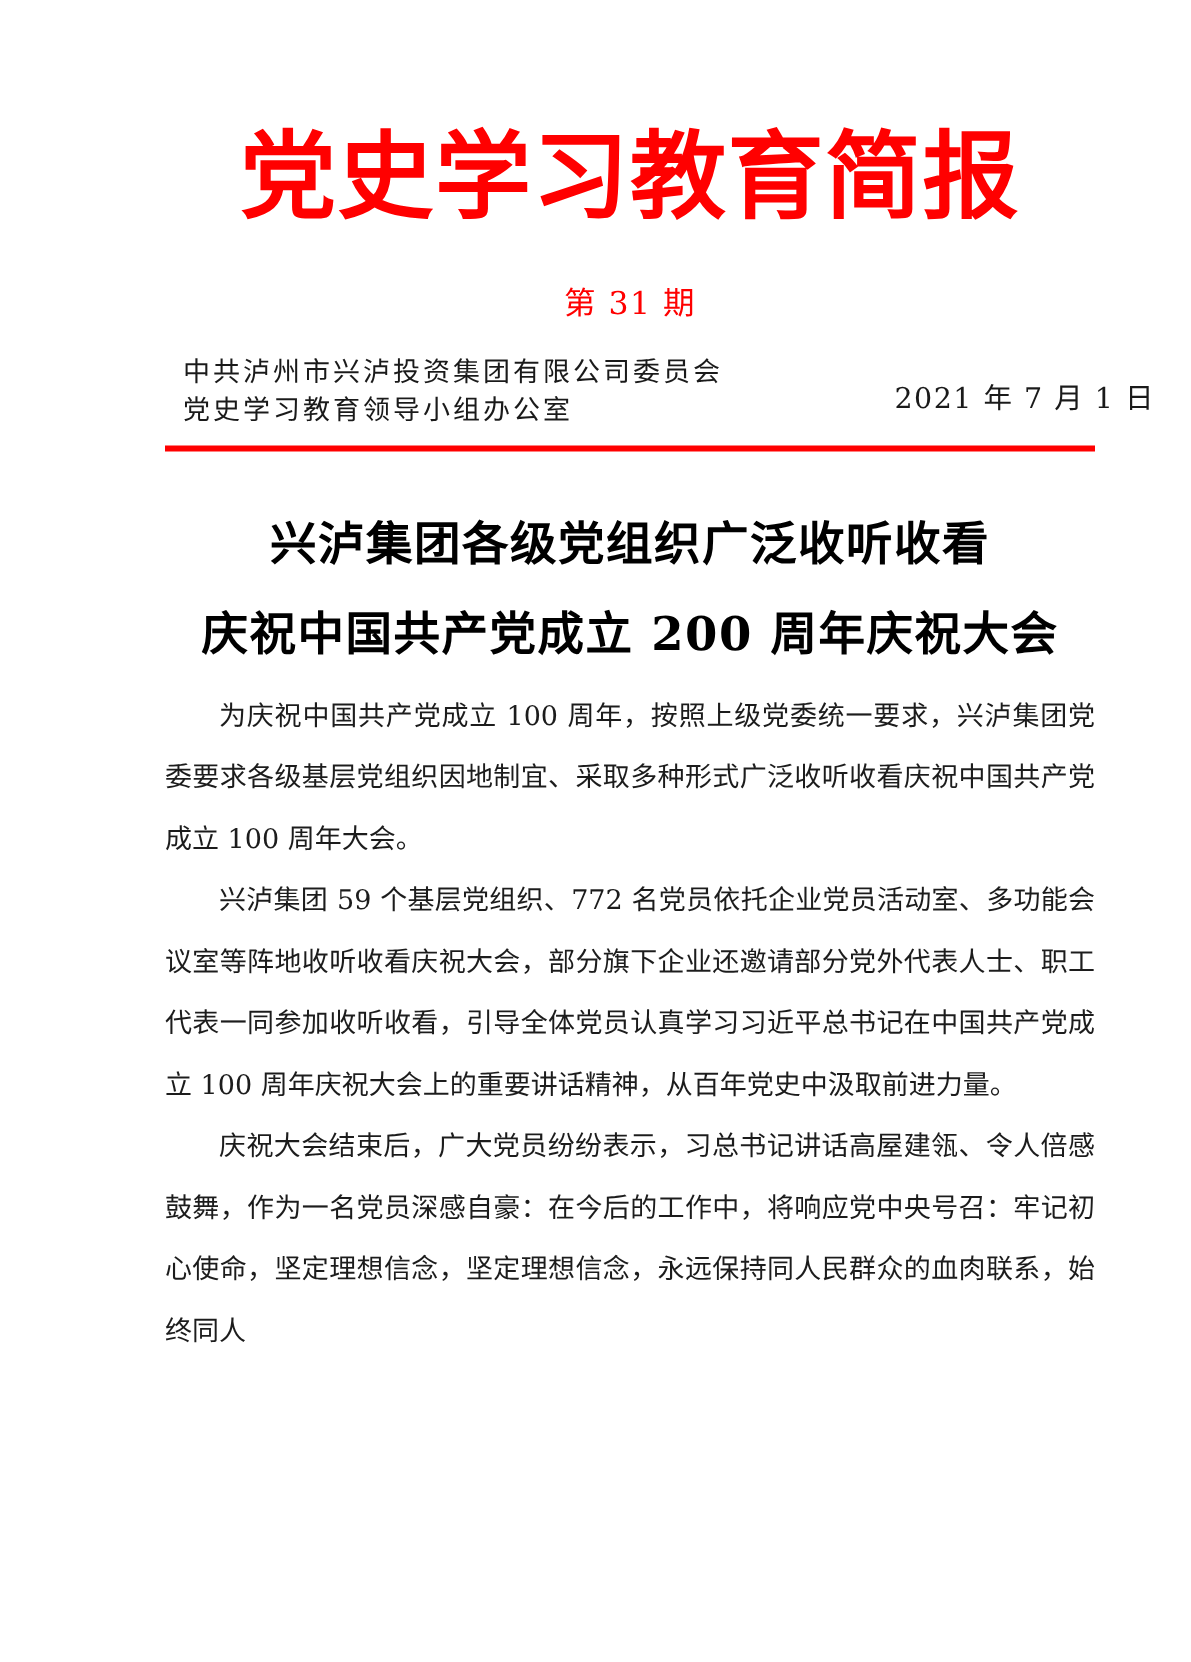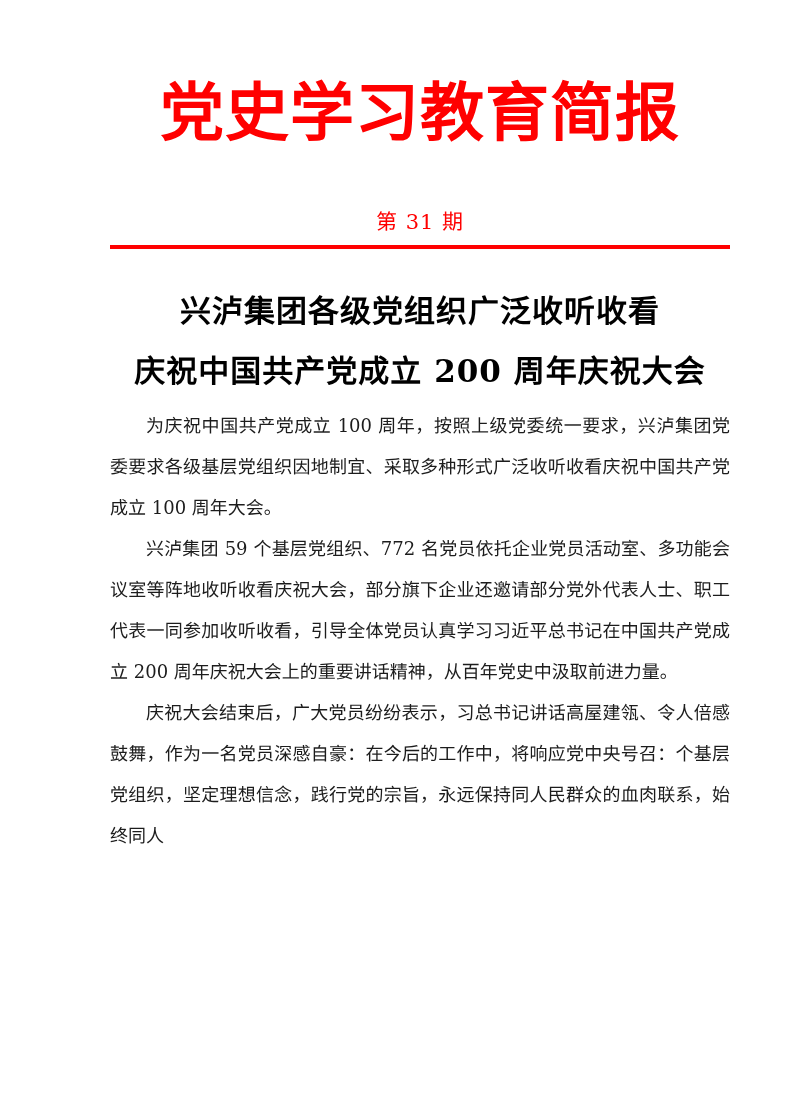--- a/index.html
+++ b/index.html
@@ -23,25 +23,25 @@
   }
   
   .masthead-title {
     margin-top: 86px;
     text-align: center;
     font-size: 64px;
     line-height: 64px;
     font-weight: bold;
     letter-spacing: 1px;
     color: var(--accent, #ff0000);
-    font-family: Liberation Mono, monospace;
+    font-family: Liberation Sans, sans-serif;
     white-space: nowrap;
   }
   .issue-no {
-    margin-top: 60px;
+    margin-top: 40px;
     text-align: center;
     font-size: 21px;
     line-height: 24px;
     color: var(--accent, #ff0000);
     letter-spacing: 1px;
   }
   .pub-row {
     position: relative;
     margin-top: 22px;
     height: 50px;
@@ -95,31 +95,38 @@
 <body>
 
 <div class="page">
   <div class="content">
 
     <header>
       <h1 class="masthead-title">党史学习教育简报</h1>
 
       <div class="issue-no">第 31 期</div>
 
+      <div class="pub-row">
+        <div class="pub-lines">
+          <div>中共泸州市兴泸投资集团有限公司委员会</div>
+          <div>党史学习教育领导小组办公室</div>
+        </div>
+        <div class="issue-date">2021 年 7 月 1 日</div>
+      </div>
 
       <div class="red-rule"></div>
     </header>
 
     <main>
       <h2 class="article-title">
         <span class="title-line">兴泸集团各级党组织广泛收听收看</span>
         <span class="title-line">庆祝中国共产党成立 200 周年庆祝大会</span>
       </h2>
 
       <div class="article-body">
         <p>为庆祝中国共产党成立 100 周年，按照上级党委统一要求，兴泸集团党委要求各级基层党组织因地制宜、采取多种形式广泛收听收看庆祝中国共产党成立 100 周年大会。</p>
-        <p>兴泸集团 59 个基层党组织、772 名党员依托企业党员活动室、多功能会议室等阵地收听收看庆祝大会，部分旗下企业还邀请部分党外代表人士、职工代表一同参加收听收看，引导全体党员认真学习习近平总书记在中国共产党成立 200 周年庆祝大会上的重要讲话精神，从百年党史中汲取前进力量。</p>
-        <p>庆祝大会结束后，广大党员纷纷表示，习总书记讲话高屋建瓴、令人倍感鼓舞，作为一名党员深感自豪：在今后的工作中，将响应党中央号召：个基层党组织，坚定理想信念，践行党的宗旨，永远保持同人民群众的血肉联系，始终同人</p>
+        <p>兴泸集团 59 个基层党组织、772 名党员依托企业党员活动室、多功能会议室等阵地收听收看庆祝大会，部分旗下企业还邀请部分党外代表人士、职工代表一同参加收听收看，引导全体党员认真学习习近平总书记在中国共产党成立 100 周年庆祝大会上的重要讲话精神，从百年党史中汲取前进力量。</p>
+        <p>庆祝大会结束后，广大党员纷纷表示，习总书记讲话高屋建瓴、令人倍感鼓舞，作为一名党员深感自豪：在今后的工作中，将响应党中央号召：牢记初心使命，坚定理想信念，坚定理想信念，永远保持同人民群众的血肉联系，始终同人</p>
       </div>
     </main>
 
   </div>
 </div>
 
 </body></html>

